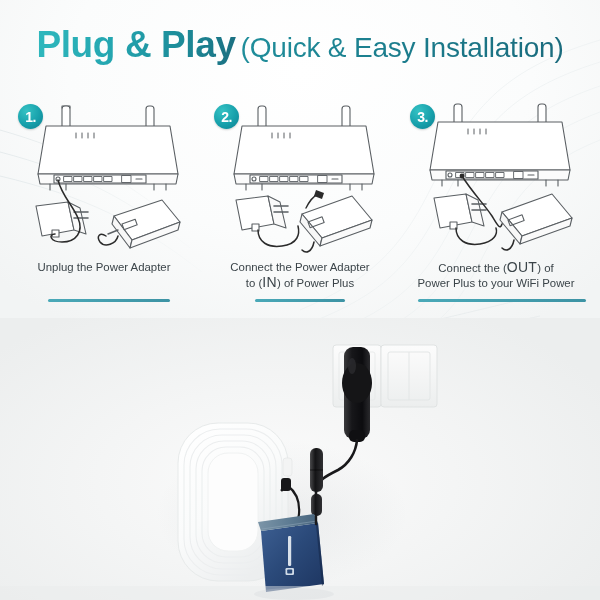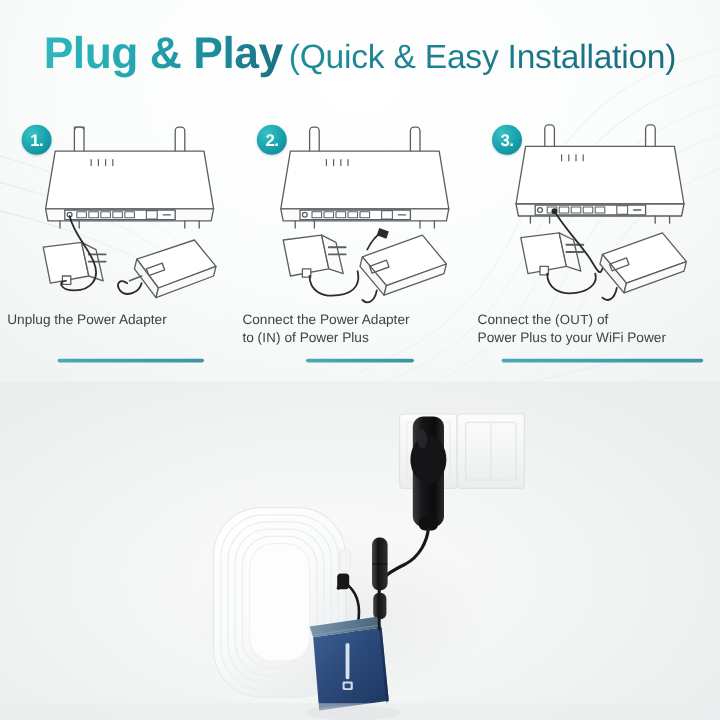--- a/index.html
+++ b/index.html
@@ -54,24 +54,24 @@
     color:#ffffff;font-size:14px;font-weight:700;
     display:flex;align-items:center;justify-content:center;
     box-shadow:0 1px 2px rgba(0,0,0,.18);
     letter-spacing:-0.5px;
   }
 
   .art{position:absolute;left:0;top:0;width:196px;height:162px;}
 
   .caption{
     position:absolute;left:0;top:164px;width:196px;
-    color:#3b4449;
+    text-align:center;color:#3b4449;
     font-size:11.4px;line-height:15px;font-weight:400;
   }
-  .caption .sc{font-size:11px;letter-spacing:.3px;}
+  .caption .sc{font-size:14px;letter-spacing:.3px;}
 
   .underline{
     position:absolute;top:299px;height:2.5px;border-radius:2px;
     background:linear-gradient(90deg,#4aa9b8,#3d93a4);
   }
   .underline.u1{left:48px;width:122px;}
   .underline.u2{left:255px;width:90px;}
   .underline.u3{left:418px;width:168px;}
 
   

